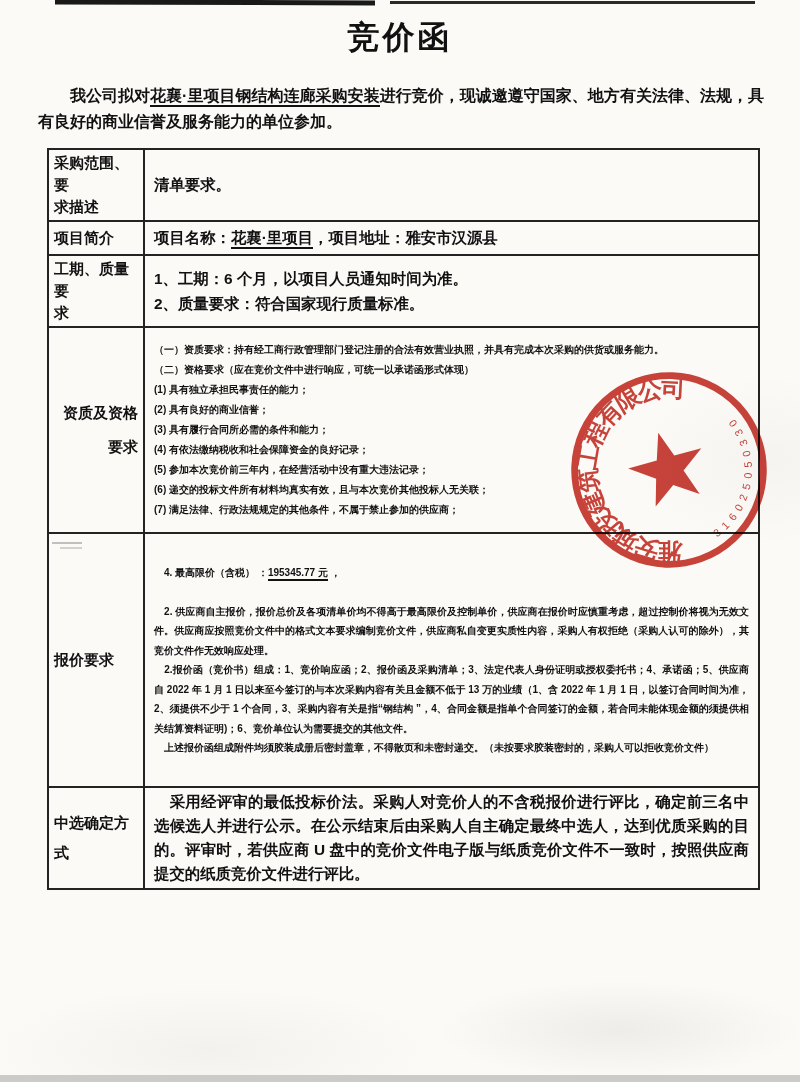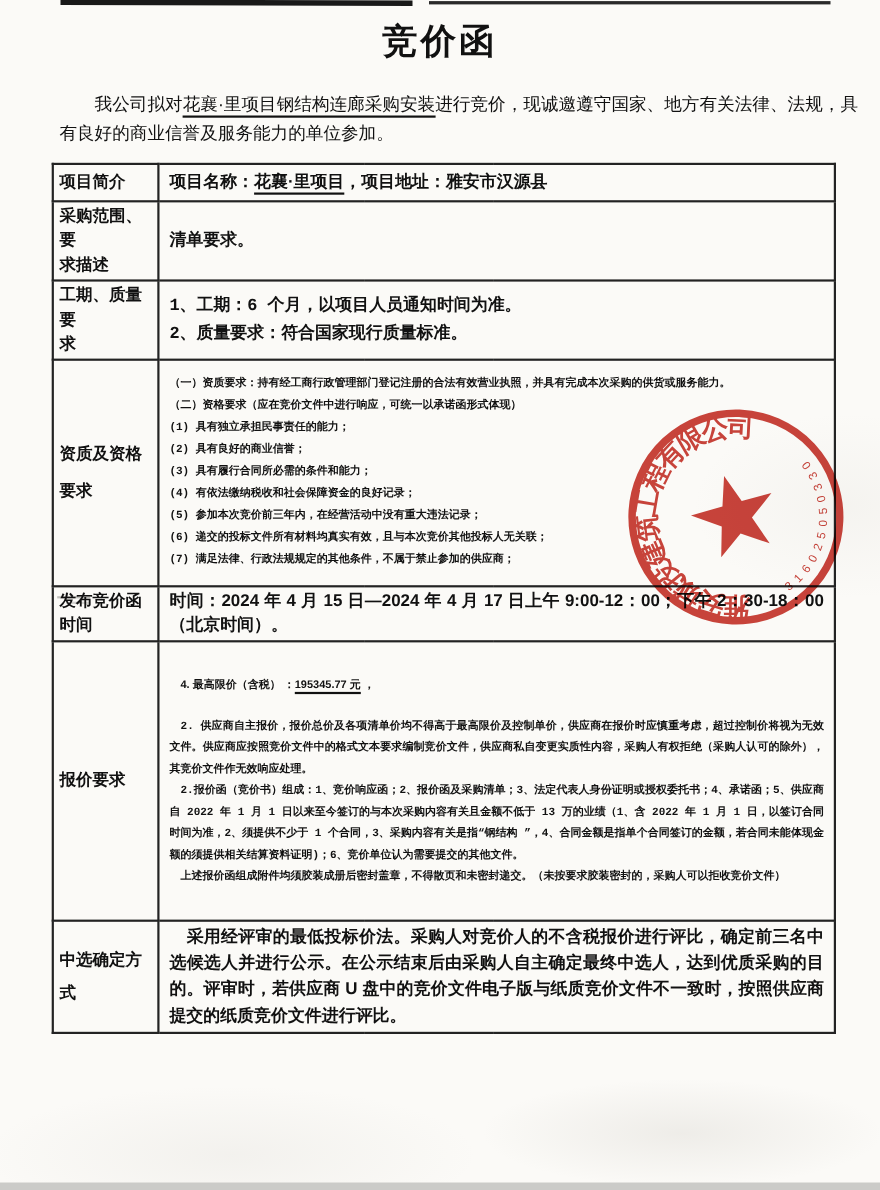--- a/index.html
+++ b/index.html
@@ -15,34 +15,34 @@
   }
   
   .top-scan-a{position:absolute;top:0;left:55px;width:320px;height:5px;background:#191919;transform:rotate(.15deg);}
   .top-scan-b{position:absolute;top:1px;left:390px;width:365px;height:3px;background:#2a2a2a;}
   .bottom-strip{position:absolute;bottom:0;left:0;width:800px;height:7px;background:#cbcbc8;}
   .smudge{position:absolute;left:52px;top:542px;width:30px;height:2px;background:#8f8f8d;opacity:.55;}
   .smudge2{position:absolute;left:60px;top:547px;width:22px;height:2px;background:#9f9f9c;opacity:.45;}
 
   .doc-title{position:absolute;top:16px;left:0;width:100%;text-align:center;
     font-size:32px;font-weight:900;letter-spacing:3px;}
-  .intro{position:absolute;top:67px;left:54px;width:726px;
-    font-size:16px;font-weight:400;line-height:26px;text-indent:2em;text-align:justify;}
+  .intro{position:absolute;top:67px;left:38px;width:726px;
+    font-size:16px;font-weight:700;line-height:26px;text-indent:2em;text-align:justify;}
   .u{border-bottom:2px solid #111;padding-bottom:1px;}
 
   table.main{position:absolute;left:47px;top:148px;width:711px;border-collapse:collapse;table-layout:fixed;}
   table.main td{border:2px solid #232323;vertical-align:middle;overflow:hidden;}
   .lbl{font-size:15px;font-weight:800;padding:2px 5px;line-height:22px;white-space:pre-line;}
   .lbl-c{text-align:left;}
-  .lbl-tall{line-height:34px;text-align:left;border-radius:14px;}
+  .lbl-tall{line-height:34px;text-align:right;border-radius:14px;}
   .ct{font-size:10px;font-weight:600;padding:2px 9px;line-height:19.5px;white-space:pre-line;text-align:justify;}
   .ct-big{font-size:15.4px;font-weight:700;}
   .ct-loose{line-height:25px;}
   .ct-sel{line-height:24px;}
-  .prelines{white-space:pre-line;font-family:Liberation Mono, monospace;}
+  .prelines{white-space:pre-line;}
 
   .seal{position:absolute;left:562px;top:363px;width:214px;height:214px;
     transform:rotate(-88deg);opacity:.87;mix-blend-mode:multiply;pointer-events:none;}
 </style>
 </head>
 <body>
 
 <div class="page">
 
   <div class="top-scan-a"></div>
@@ -59,29 +59,29 @@
         <col style="width:96px">
         <col style="width:187px">
         <col style="width:118px">
         <col style="width:310px">
       </colgroup>
 
     <tbody>
 
 
 
-    <tr style="height:34px">
-      <td class="lbl">项目简介</td>
-      <td colspan="3" class="ct ct-big"><span>项目名称：</span><span class="u">花襄·里项目</span><span>，项目地址：雅安市汉源县</span></td>
-    </tr>
-
     <tr style="height:44px">
       <td class="lbl">采购范围、要
 求描述</td>
       <td colspan="3" class="ct ct-big">清单要求。</td>
+    </tr>
+
+    <tr style="height:34px">
+      <td class="lbl">项目简介</td>
+      <td colspan="3" class="ct ct-big"><span>项目名称：</span><span class="u">花襄·里项目</span><span>，项目地址：雅安市汉源县</span></td>
     </tr>
 
     <tr style="height:57px">
       <td class="lbl lbl-c">工期、质量要
 求</td>
       <td colspan="3" class="ct ct-big ct-loose prelines">1、工期：6 个月，以项目人员通知时间为准。
 2、质量要求：符合国家现行质量标准。</td>
     </tr>
 
     <tr style="height:206px">
@@ -91,25 +91,20 @@
 （二）资格要求（应在竞价文件中进行响应，可统一以承诺函形式体现）
 (1) 具有独立承担民事责任的能力；
 (2) 具有良好的商业信誉；
 (3) 具有履行合同所必需的条件和能力；
 (4) 有依法缴纳税收和社会保障资金的良好记录；
 (5) 参加本次竞价前三年内，在经营活动中没有重大违法记录；
 (6) 递交的投标文件所有材料均真实有效，且与本次竞价其他投标人无关联；
 (7) 满足法律、行政法规规定的其他条件，不属于禁止参加的供应商；</td>
     </tr>
 
-    <tr style="height:49px">
-      <td class="lbl">发布竞价函
-时间</td>
-      <td colspan="3" class="ct ct-big" style="line-height:22px">时间：2024 年 4 月 15 日—2024 年 4 月 17 日上午 9:00-12：00；下午 2：30-18：00（北京时间）。</td>
-    </tr>
 
     <tr style="height:254px">
       <td class="lbl">报价要求</td>
       <td colspan="3" class="ct">
         <div><span>　4. 最高限价（含税） ：</span><span class="u">195345.77 元</span><span> ，</span></div>
         <div class="prelines">　2. 供应商自主报价，报价总价及各项清单价均不得高于最高限价及控制单价，供应商在报价时应慎重考虑，超过控制价将视为无效文件。供应商应按照竞价文件中的格式文本要求编制竞价文件，供应商私自变更实质性内容，采购人有权拒绝（采购人认可的除外），其竞价文件作无效响应处理。
 　2.报价函（竞价书）组成：1、竞价响应函；2、报价函及采购清单；3、法定代表人身份证明或授权委托书；4、承诺函；5、供应商自 2022 年 1 月 1 日以来至今签订的与本次采购内容有关且金额不低于 13 万的业绩（1、含 2022 年 1 月 1 日，以签订合同时间为准，2、须提供不少于 1 个合同，3、采购内容有关是指“钢结构 ”，4、合同金额是指单个合同签订的金额，若合同未能体现金额的须提供相关结算资料证明)；6、竞价单位认为需要提交的其他文件。
 　上述报价函组成附件均须胶装成册后密封盖章，不得散页和未密封递交。（未按要求胶装密封的，采购人可以拒收竞价文件）</div>
       </td>
     </tr>

